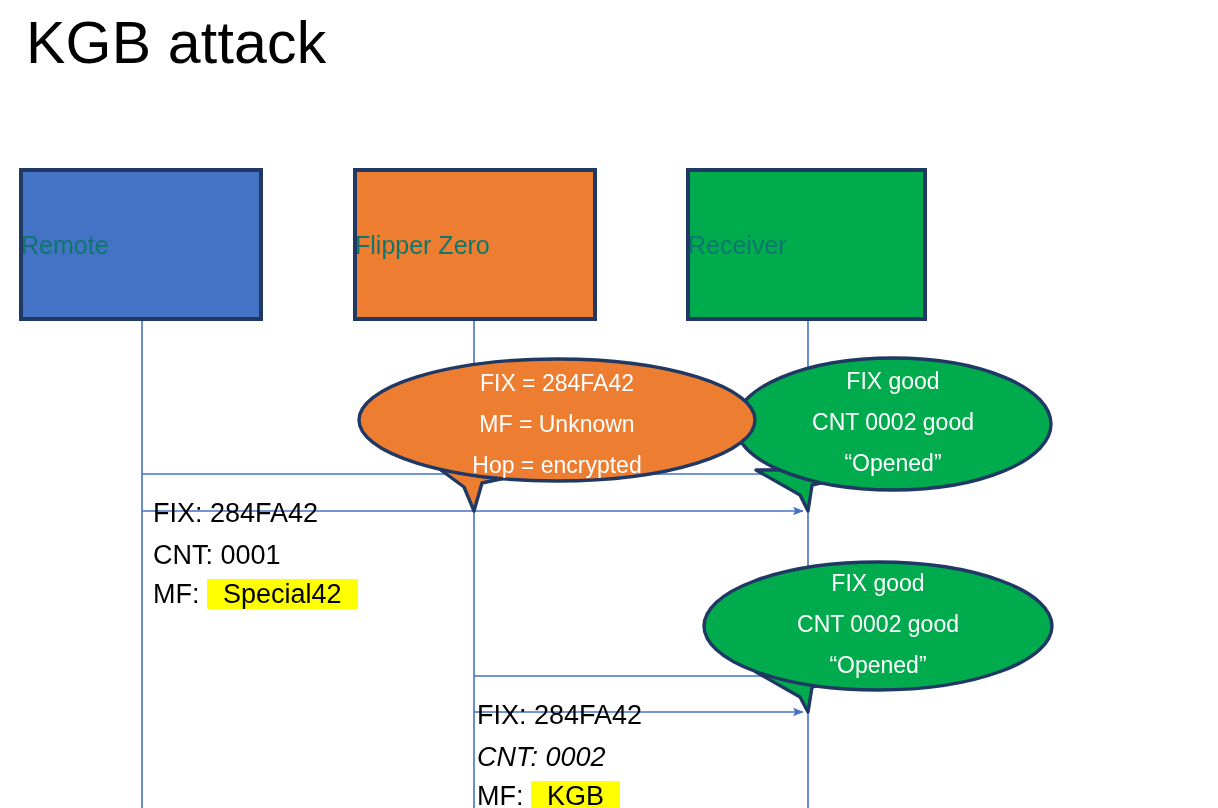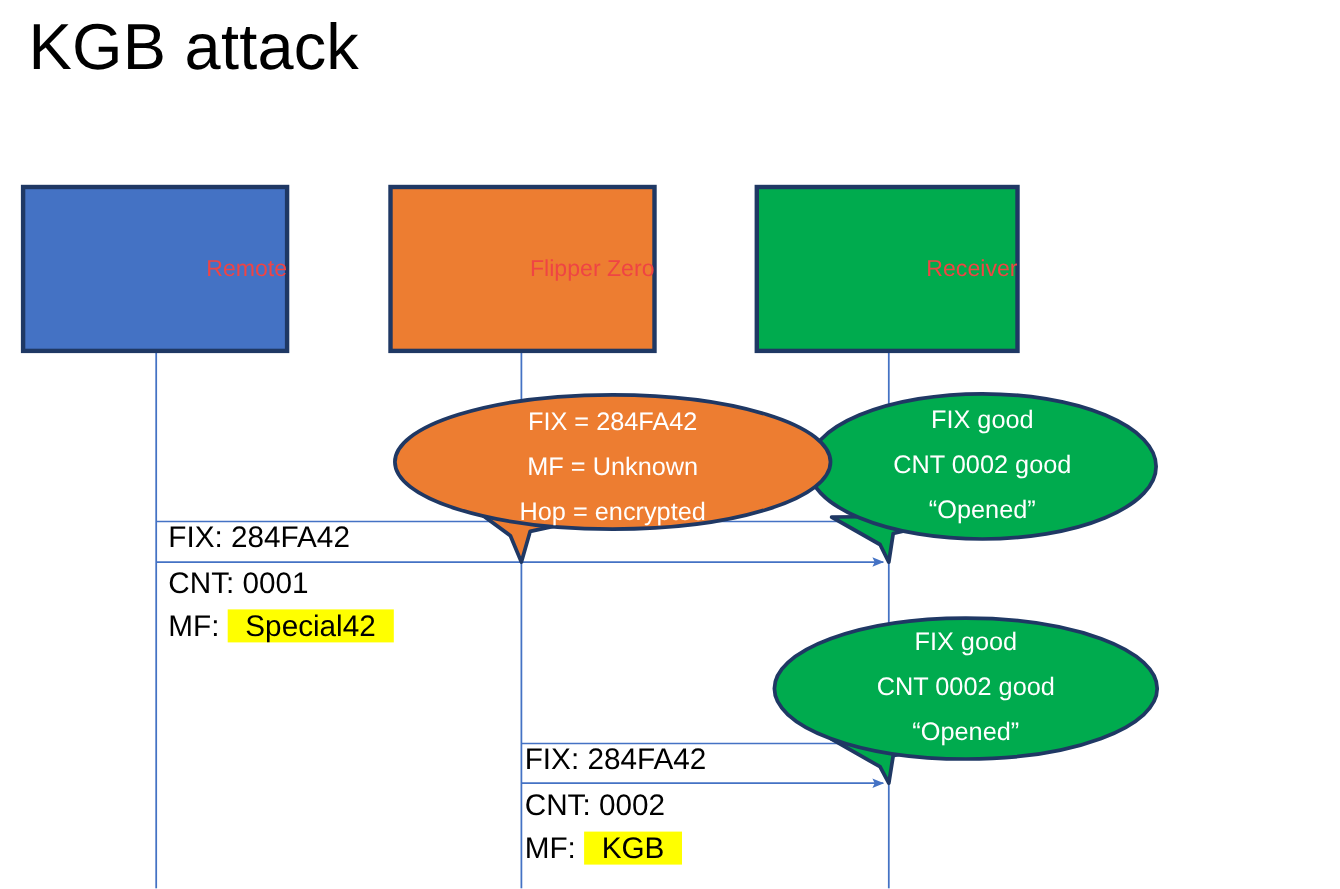--- a/index.html
+++ b/index.html
@@ -31,43 +31,44 @@
     top: 7px;
     font-size: 59px;
     line-height: 72px;
     font-weight: 400;
     color: #000000;
     letter-spacing: 0.2px;
     white-space: nowrap;
   }
   .actor-label {
     position: absolute;
-    color: #ef4444;
-    font-size: 21px;
+    color: #0f766e;
+    font-size: 25px;
     line-height: 30px;
-    text-align: right;
+    text-align: left;
     white-space: nowrap;
     font-weight: 400;
   }
   .bubble-text {
     position: absolute;
     color: #ffffff;
     font-size: 23px;
     line-height: 41px;
     text-align: center;
     white-space: nowrap;
     font-weight: 400;
   }
   .msg-block {
     position: absolute;
     color: #000000;
     font-size: 27px;
     line-height: 39px;
     white-space: nowrap;
     font-weight: 400;
+    margin-top: 25px;
   }
   .msg-line {
     display: block;
   }
   .hl {
     background: #ffff00;
     color: #000000;
     padding: 0 16px;
   }
 </style>
@@ -142,19 +143,19 @@
   <div class="msg-block" style="left:153px; top:469px;">
     <span class="msg-line">FIX: 284FA42</span>
     <span class="msg-line" style="margin-top:3px;">CNT: 0001</span>
     <span class="msg-line">
       <span>MF: </span><span class="hl">Special42</span>
     </span>
   </div>
 
   <div class="msg-block" style="left:477px; top:671px;">
     <span class="msg-line">FIX: 284FA42</span>
-    <span class="msg-line" style="margin-top:3px;">CNT: 0002</span>
+    <span class="msg-line" style="margin-top:3px;font-style:italic;">CNT: 0002</span>
     <span class="msg-line">
       <span>MF: </span><span class="hl">KGB</span>
     </span>
   </div>
 
 </div>
 
 </body></html>

